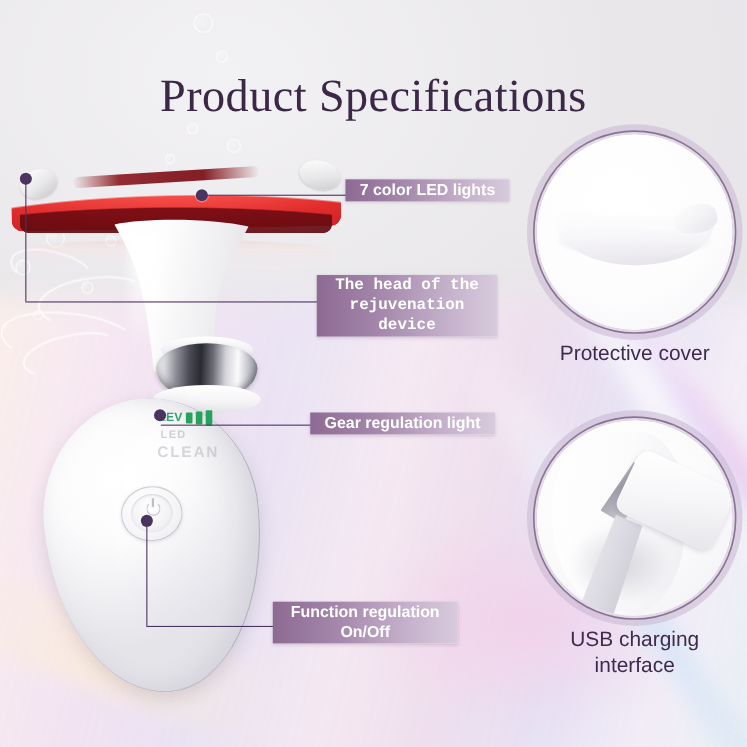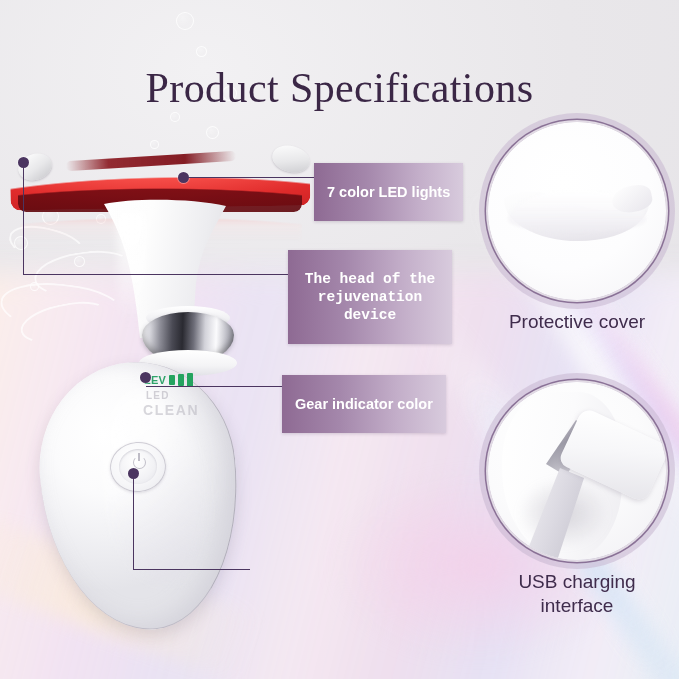--- a/index.html
+++ b/index.html
@@ -229,21 +229,21 @@
     content:"";position:absolute;left:4px;top:-4px;width:1.6px;height:8px;
     background:rgba(175,172,185,.8);
   }
 
   
   .chip{
     position:absolute;
     background:linear-gradient(90deg,#8e6a93 0%, #a487ab 35%, #c3aec9 70%, #d8cbdd 100%);
     color:#ffffff;
     font-size:14.5px;font-weight:700;line-height:18px;
-    padding:20px 13px;
+    padding:1px 13px;
     text-align:center;
     box-shadow:0 1px 3px rgba(90,70,100,.22);
     white-space:pre-line;
   }
   .dot{
     position:absolute;width:11px;height:11px;border-radius:50%;
     background:#4b3560;box-shadow:0 0 0 1px rgba(255,255,255,.35);
   }
   .ln{position:absolute;background:#4b3560;}
   .ln-v{width:1.3px;}
@@ -394,25 +394,27 @@
   <div class="chip" style="left:314px;top:163px;">7 color LED lights</div>
 
   <div class="dot" style="left:18px;top:157px;"></div>
   <div class="ln ln-v" style="left:23px;top:166px;height:108px;"></div>
   <div class="ln ln-h" style="left:23px;top:274px;width:266px;"></div>
   <div class="chip" style="left:288px;top:250px;width:138px;font-family:Liberation Mono, monospace;">The head of the
 rejuvenation device</div>
 
   <div class="dot" style="left:140px;top:372px;"></div>
   <div class="ln ln-h" style="left:146px;top:386px;width:138px;"></div>
-  <div class="chip" style="left:282px;top:375px;">Gear indicator color</div>
+  <div class="chip" style="left:282px;top:375px;">Gear regulation light</div>
 
   <div class="dot" style="left:128px;top:468px;"></div>
   <div class="ln ln-v" style="left:133px;top:477px;height:92px;"></div>
   <div class="ln ln-h" style="left:133px;top:569px;width:117px;"></div>
+  <div class="chip" style="left:248px;top:547px;width:142px;">Function regulation
+On/Off</div>
 
   <div class="circ circ-cover">
     <div class="cover-shape"></div>
     <div class="cover-shape2"></div>
     <div class="cover-lip"></div>
   </div>
   <div class="cap" style="left:468px;top:310px;width:218px;">Protective cover</div>
 
   <div class="circ circ-usb">
     <div class="usb-body"></div>

